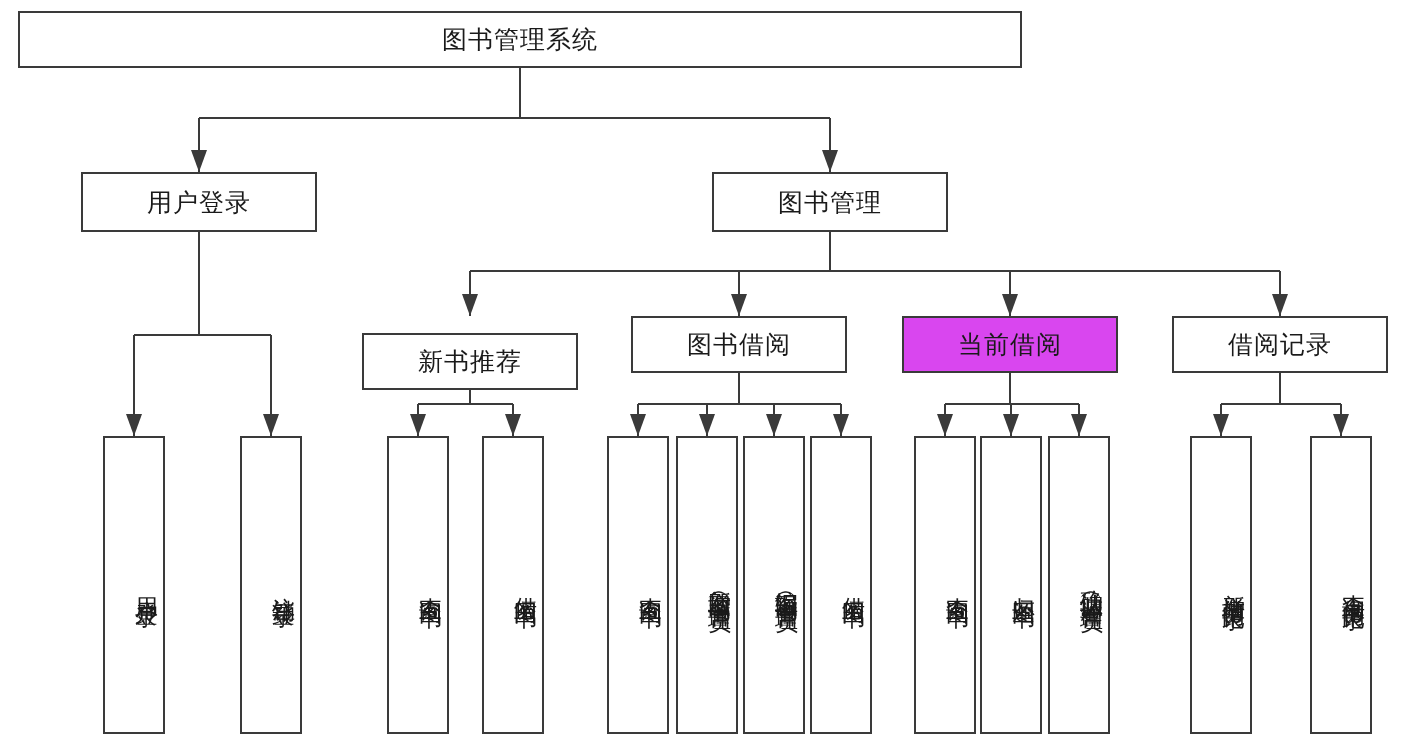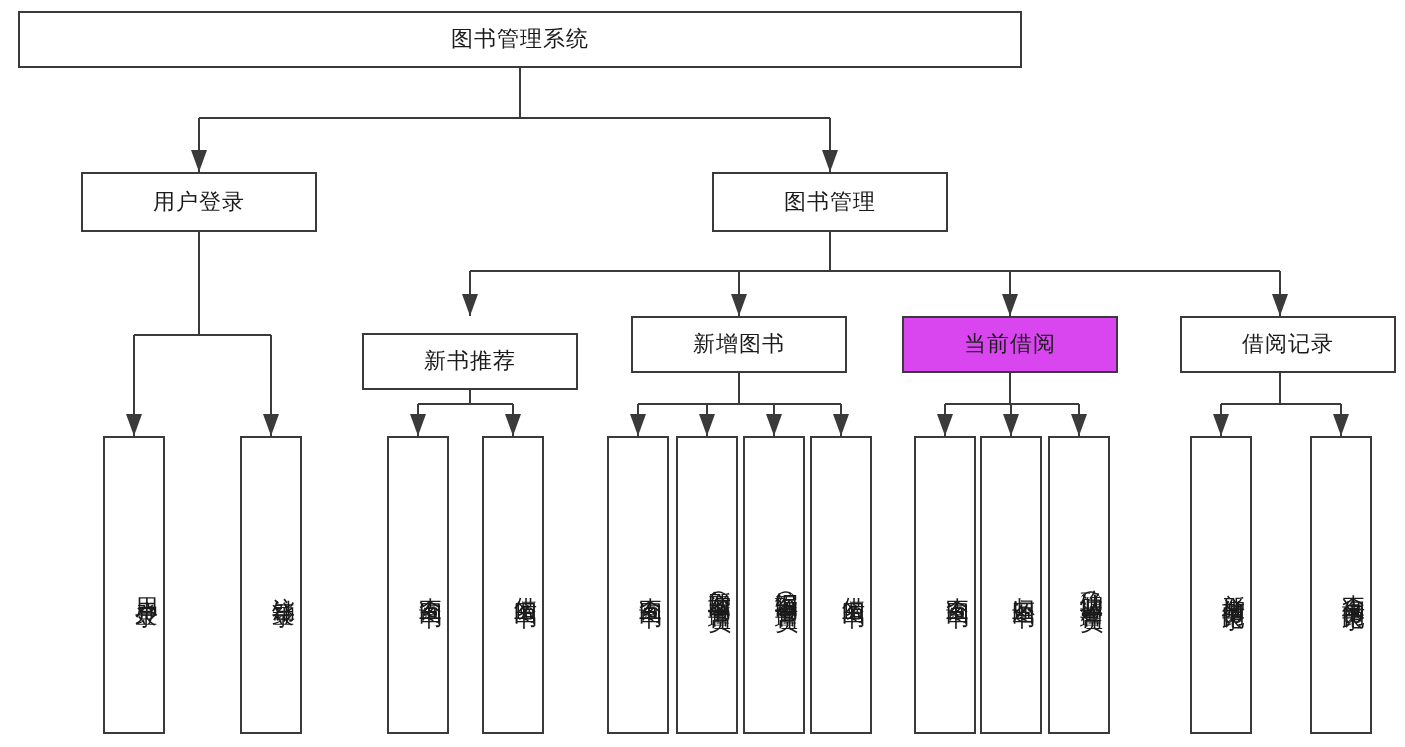--- a/index.html
+++ b/index.html
@@ -27,21 +27,21 @@
     background:#ffffff;
     border:2px solid #3a3a3a;
     display:flex;
     align-items:center;
     justify-content:center;
     color:#1a1a1a;
     line-height:1.22;
     text-align:center;
   }
   .node.horiz{
-    font-size:22px;
+    font-size:25px;
     letter-spacing:1px;
     padding:2px 8px;
   }
   .node.vert{
     writing-mode:vertical-rl;
     text-orientation:upright;
     font-size:23px;
     letter-spacing:3px;
     padding:8px 2px;
     align-items:flex-start;
@@ -129,26 +129,26 @@
       <div class="node horiz" style="left: 81px; top: 172px; width: 236px; height: 60px; border-color: rgb(58, 58, 58); background: rgb(255, 255, 255); color: rgb(26, 26, 26);">
         <span class="node-label">用户登录</span>
       </div>
       <div class="node horiz" style="left: 712px; top: 172px; width: 236px; height: 60px; border-color: rgb(58, 58, 58); background: rgb(255, 255, 255); color: rgb(26, 26, 26);">
         <span class="node-label">图书管理</span>
       </div>
       <div class="node horiz" style="left: 362px; top: 316px; width: 216px; height: 57px; border-color: rgb(58, 58, 58); background: rgb(255, 255, 255); color: rgb(26, 26, 26); margin-top: 17px;">
         <span class="node-label">新书推荐</span>
       </div>
       <div class="node horiz" style="left: 631px; top: 316px; width: 216px; height: 57px; border-color: rgb(58, 58, 58); background: rgb(255, 255, 255); color: rgb(26, 26, 26);">
-        <span class="node-label">新增图书</span>
+        <span class="node-label">图书借阅</span>
       </div>
       <div class="node horiz" style="left: 902px; top: 316px; width: 216px; height: 57px; border-color: rgb(58, 58, 58); background: #d946ef; color: rgb(26, 26, 26);">
         <span class="node-label">当前借阅</span>
       </div>
-      <div class="node horiz" style="left: 1172px; top: 316px; width: 216px; height: 57px; border-color: rgb(58, 58, 58); background: rgb(255, 255, 255); color: rgb(26, 26, 26); margin-left: 8px;">
+      <div class="node horiz" style="left: 1172px; top: 316px; width: 216px; height: 57px; border-color: rgb(58, 58, 58); background: rgb(255, 255, 255); color: rgb(26, 26, 26);">
         <span class="node-label">借阅记录</span>
       </div>
       <div class="node vert" style="left: 103px; top: 436px; width: 62px; height: 298px; border-color: rgb(58, 58, 58); background: rgb(255, 255, 255); color: rgb(26, 26, 26);">
         <span class="node-label">用户登录</span>
       </div>
       <div class="node vert" style="left: 240px; top: 436px; width: 62px; height: 298px; border-color: rgb(58, 58, 58); background: rgb(255, 255, 255); color: rgb(26, 26, 26);">
         <span class="node-label">注销登录</span>
       </div>
       <div class="node vert" style="left: 387px; top: 436px; width: 62px; height: 298px; border-color: rgb(58, 58, 58); background: rgb(255, 255, 255); color: rgb(26, 26, 26);">
         <span class="node-label">查询图书</span>

